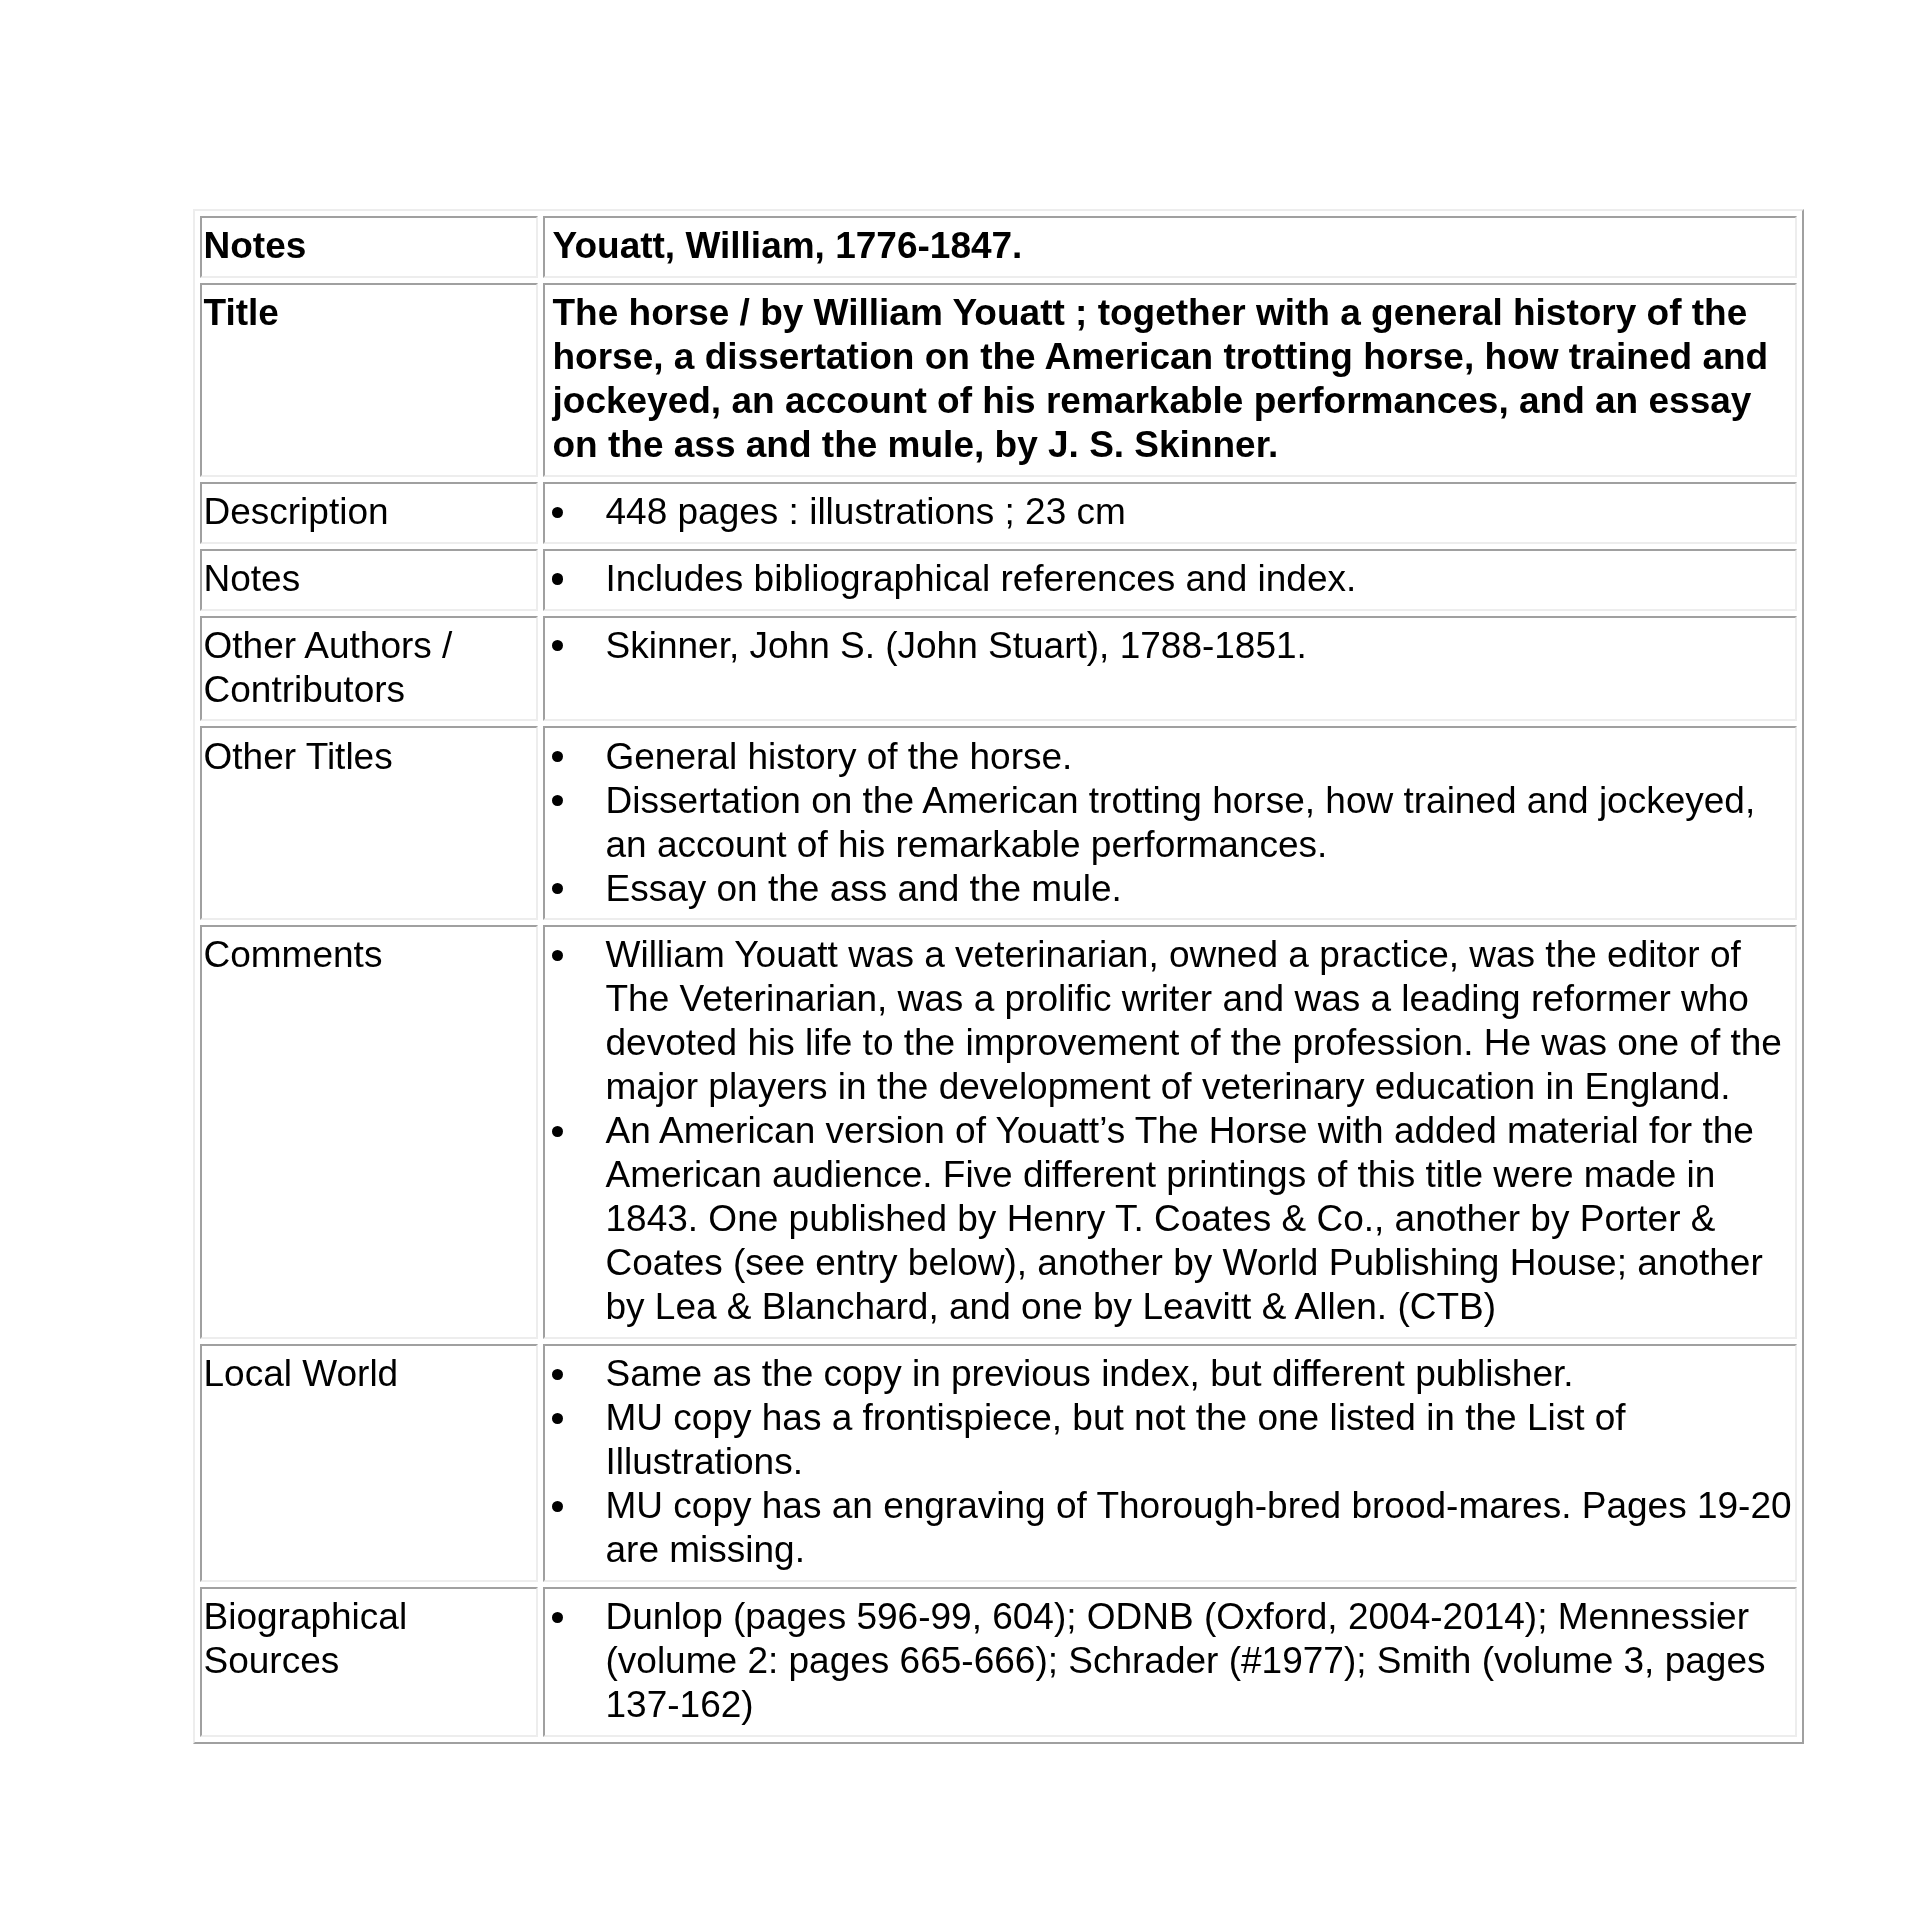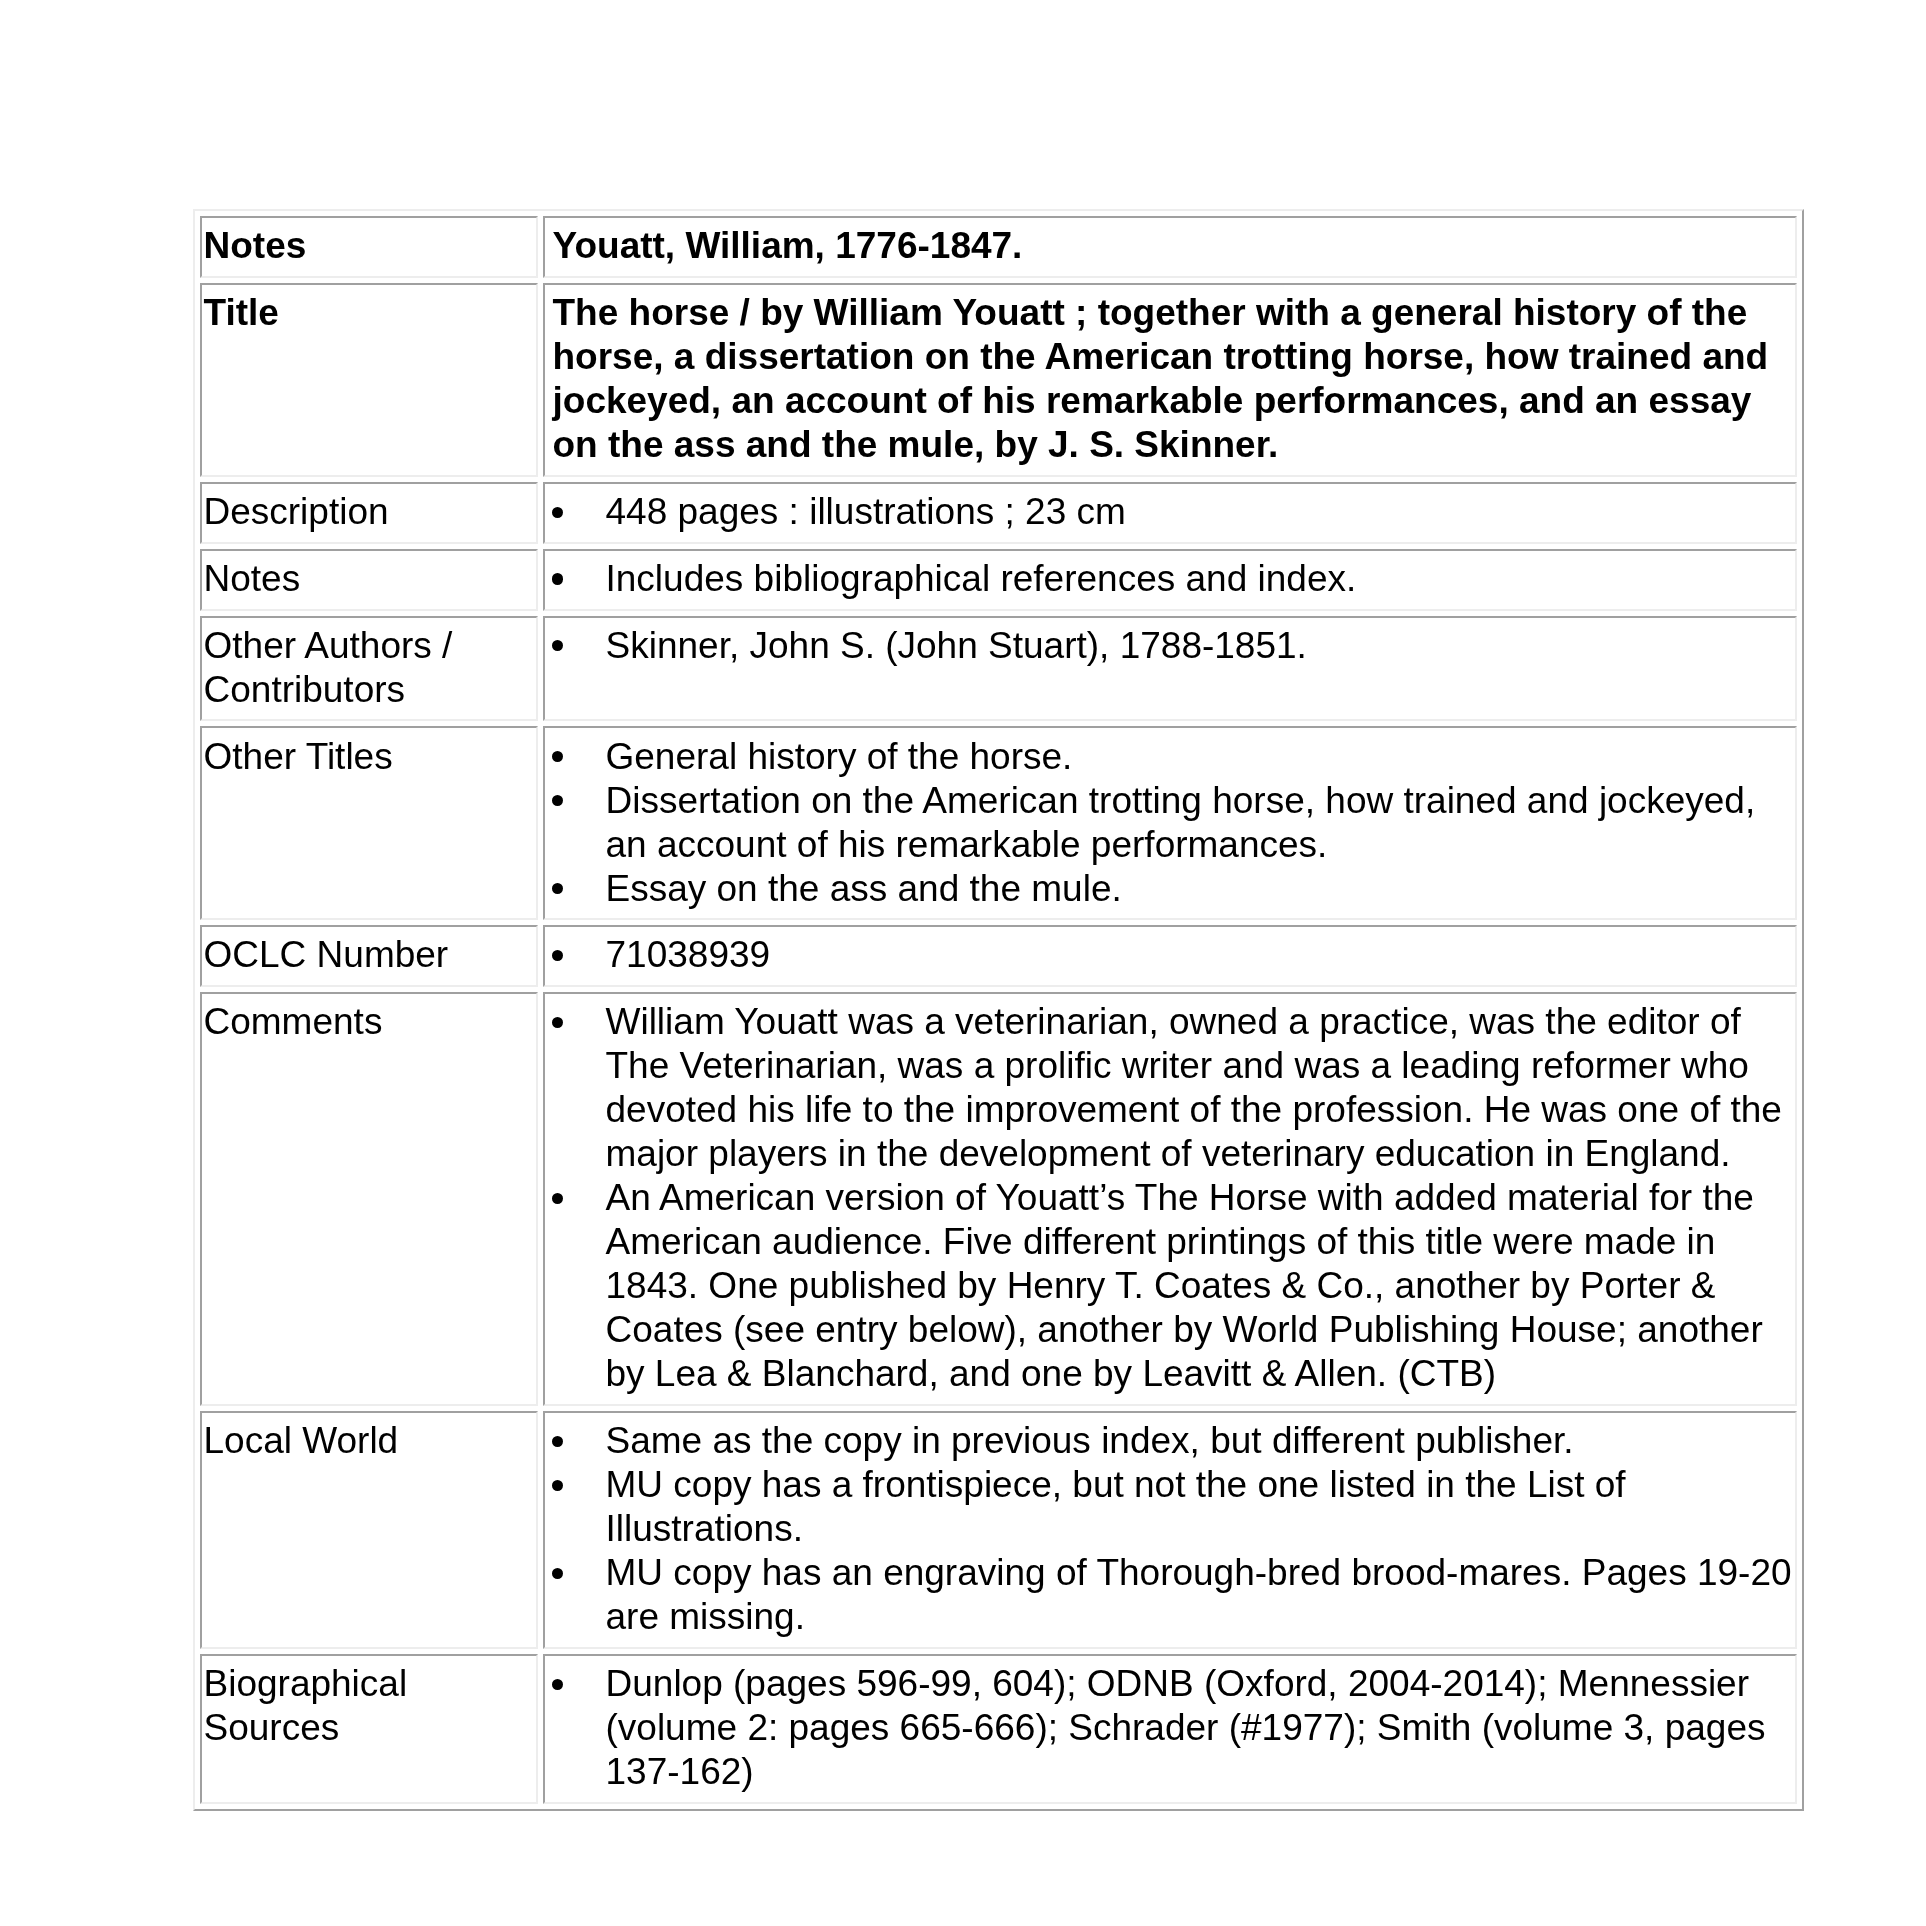--- a/index.html
+++ b/index.html
@@ -73,28 +73,20 @@
       <td class="label">Other Titles</td>
       <td>
           <ul class="vals">
         <li><span class="bullet"></span><span>General history of the horse.</span></li>
         <li><span class="bullet"></span><span>Dissertation on the American trotting horse, how trained and jockeyed, an account of his remarkable performances.</span></li>
         <li><span class="bullet"></span><span>Essay on the ass and the mule.</span></li>
       </ul>
         </td>
     </tr>
     <tr>
-      <td class="label">OCLC Number</td>
-      <td>
-          <ul class="vals">
-        <li><span class="bullet"></span><span>71038939</span></li>
-      </ul>
-        </td>
-    </tr>
-    <tr>
       <td class="label">Comments</td>
       <td>
           <ul class="vals">
         <li><span class="bullet"></span><span>William Youatt was a veterinarian, owned a practice, was the editor of The Veterinarian, was a prolific writer and was a leading reformer who devoted his life to the improvement of the profession. He was one of the major players in the development of veterinary education in England.</span></li>
         <li><span class="bullet"></span><span>An American version of Youatt’s The Horse with added material for the American audience. Five different printings of this title were made in 1843. One published by Henry T. Coates &amp; Co., another by Porter &amp; Coates (see entry below), another by World Publishing House; another by Lea &amp; Blanchard, and one by Leavitt &amp; Allen. (CTB)</span></li>
       </ul>
         </td>
     </tr>
     <tr>
       <td class="label">Local World</td>

